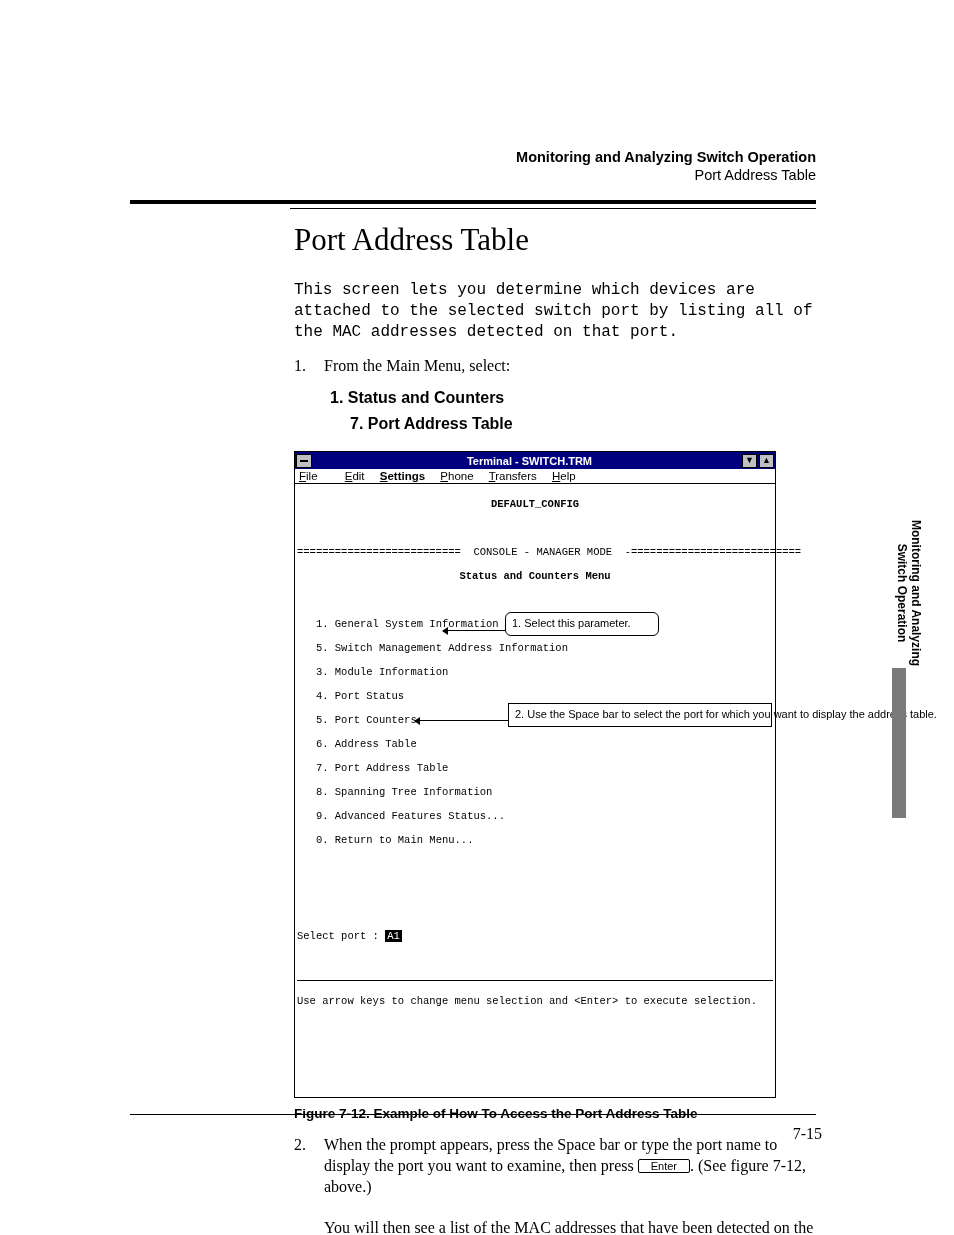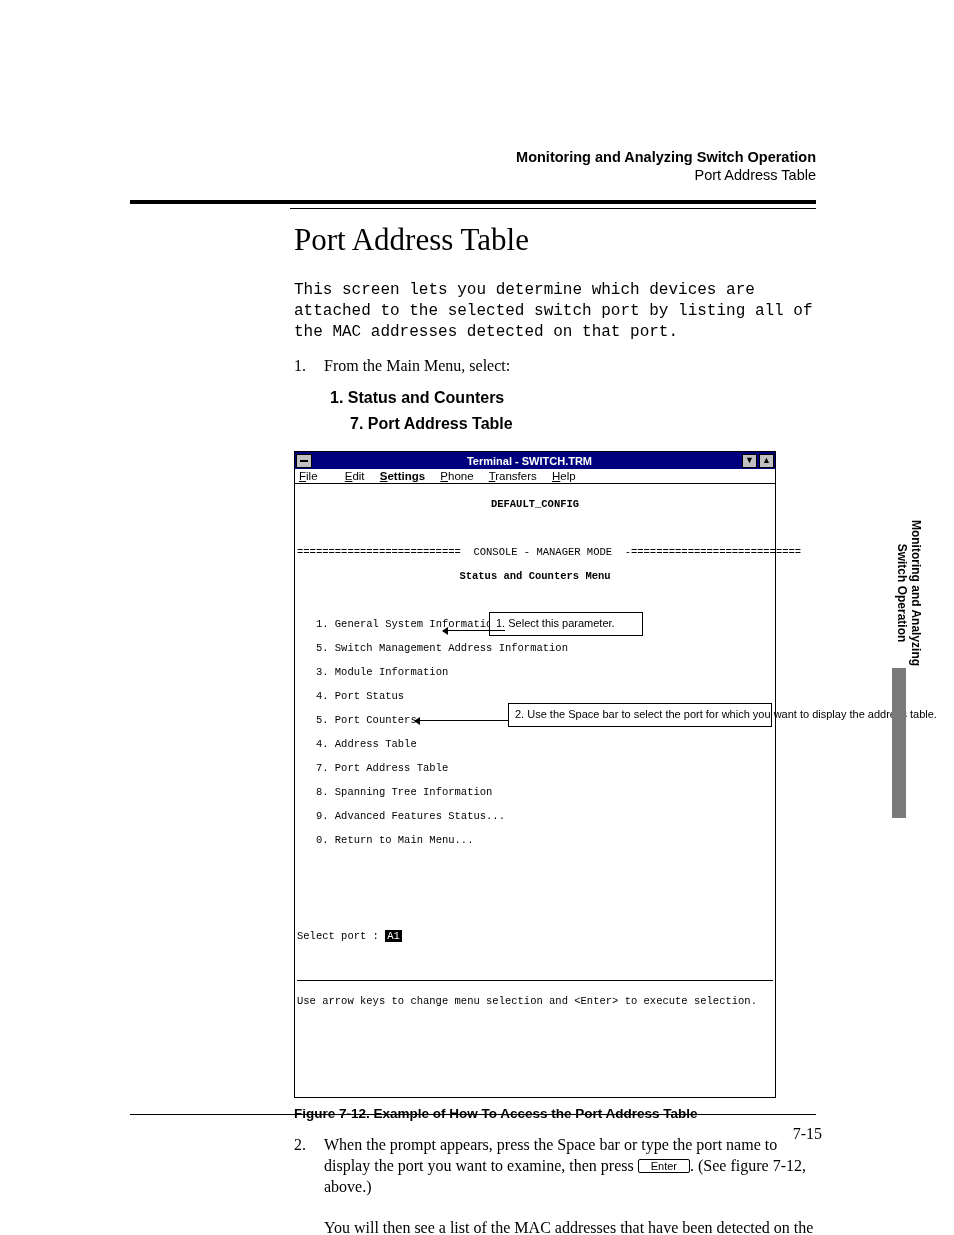--- a/index.html
+++ b/index.html
@@ -118,21 +118,21 @@
   .inv { background:#000;color:#fff;padding:0 2px; }
   .callout {
     position:absolute;
     border:1px solid #000;
     background:#fff;
     font-family: Arial, Helvetica, sans-serif;
     font-size: 11px;
     padding: 4px 6px;
     line-height: 1.25;
   }
-  .callout.c1 { left: 194px; top: 128px; width: 140px; }
+  .callout.c1 { left: 210px; top: 128px; width: 140px; border-radius: 6px; }
   .callout.c2 { left: 213px; top: 219px; width: 250px; }
   .arrow-line { position:absolute; background:#000; height:1px; }
   .arrow-line.a1 { left:148px; top: 146px; width: 62px; }
   .arrow-line.a1::before{content:"";position:absolute;left:-1px;top:-3px;border-right:6px solid #000;border-top:4px solid transparent;border-bottom:4px solid transparent;}
   .arrow-line.a2 { left:120px; top: 236px; width: 93px; }
   .arrow-line.a2::before{content:"";position:absolute;left:-1px;top:-3px;border-right:6px solid #000;border-top:4px solid transparent;border-bottom:4px solid transparent;}
 
   .fig-cap {
     font-family: Arial, Helvetica, sans-serif;
     font-weight: bold;
@@ -228,21 +228,21 @@
 <div class="center">DEFAULT_CONFIG</div>
 <div> </div>
 <div>==========================  CONSOLE - MANAGER MODE  -===========================</div>
 <div class="center">Status and Counters Menu</div>
 <div> </div>
 <div>   <span>1. General System Information</span></div>
 <div>   <span>5. Switch Management Address Information</span></div>
 <div>   <span>3. Module Information</span></div>
 <div>   <span>4. Port Status</span></div>
 <div>   <span>5. Port Counters</span></div>
-<div>   <span>4. Address Table</span></div>
+<div>   <span>6. Address Table</span></div>
 <div>   <span>7. Port Address Table</span></div>
 <div>   <span>8. Spanning Tree Information</span></div>
 <div>   <span>9. Advanced Features Status...</span></div>
 <div>   <span>0. Return to Main Menu...</span></div>
 <div> </div>
 <div> </div>
 <div> </div>
 <div><span>Select port : </span><span class="inv">A1</span>   </div>
 <div> </div>
 <div style="border-top:1px solid #000;margin:2px 0;"></div>

